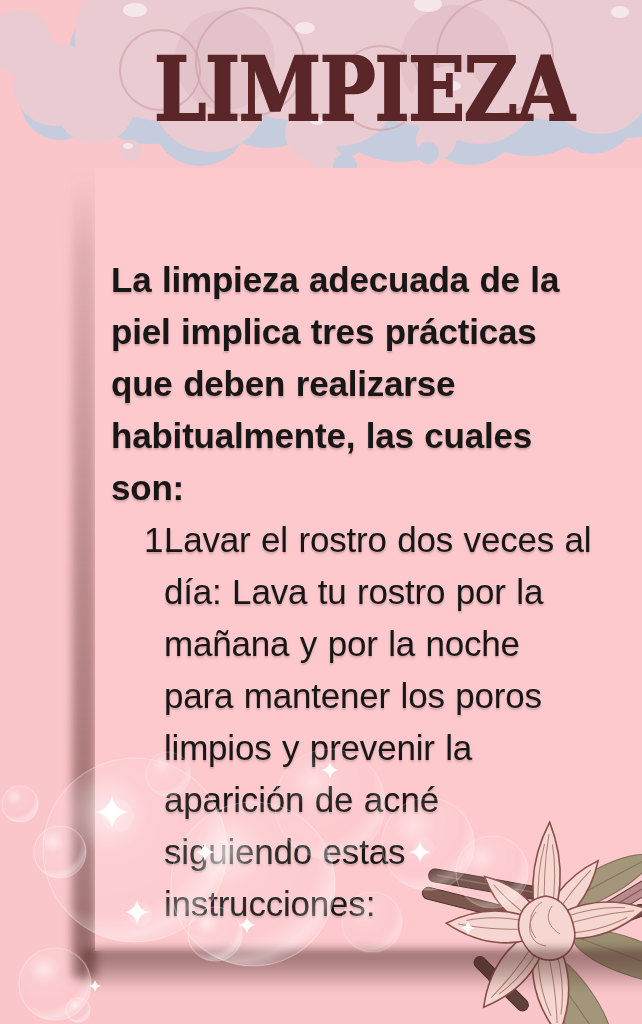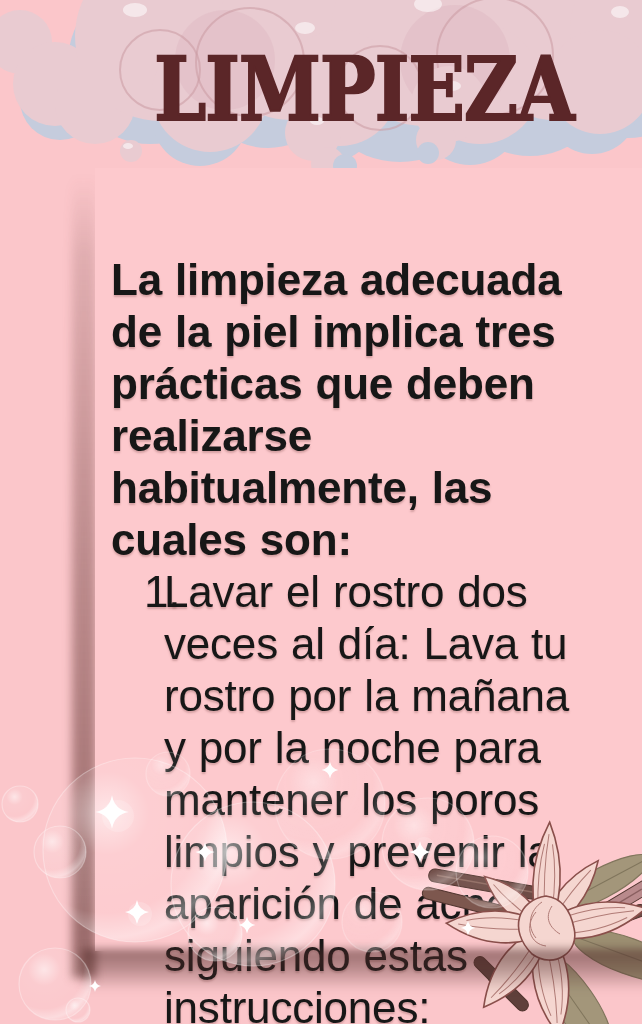--- a/index.html
+++ b/index.html
@@ -50,21 +50,21 @@
   }
 
   
   .card{
     position:absolute;z-index:4;left:95px;top:168px;width:547px;height:783px;
     background:var(--card,#fdc9cd);
     padding:86px 0 0 16px;
     color:var(--text,#171717);
   }
   .card, .card p, .card li{
-    font-size:44px;line-height:52px;letter-spacing:-.2px;word-spacing:1px;
+    font-size:35px;line-height:52px;letter-spacing:-.2px;word-spacing:1px;
     text-shadow:0 2px 2px rgba(146,94,94,.38);
   }
   .intro{margin:0;width:494px;font-weight:700;}
   .steps{margin:0;padding:0 0 0 33px;list-style:none;}
   .step{display:flex;align-items:flex-start;}
   .step-num{flex:none;width:20px;font-weight:400;}
   .step-text{width:430px;}
   .step-lead{font-weight:400;}
   .step-body{font-weight:400;}
 

